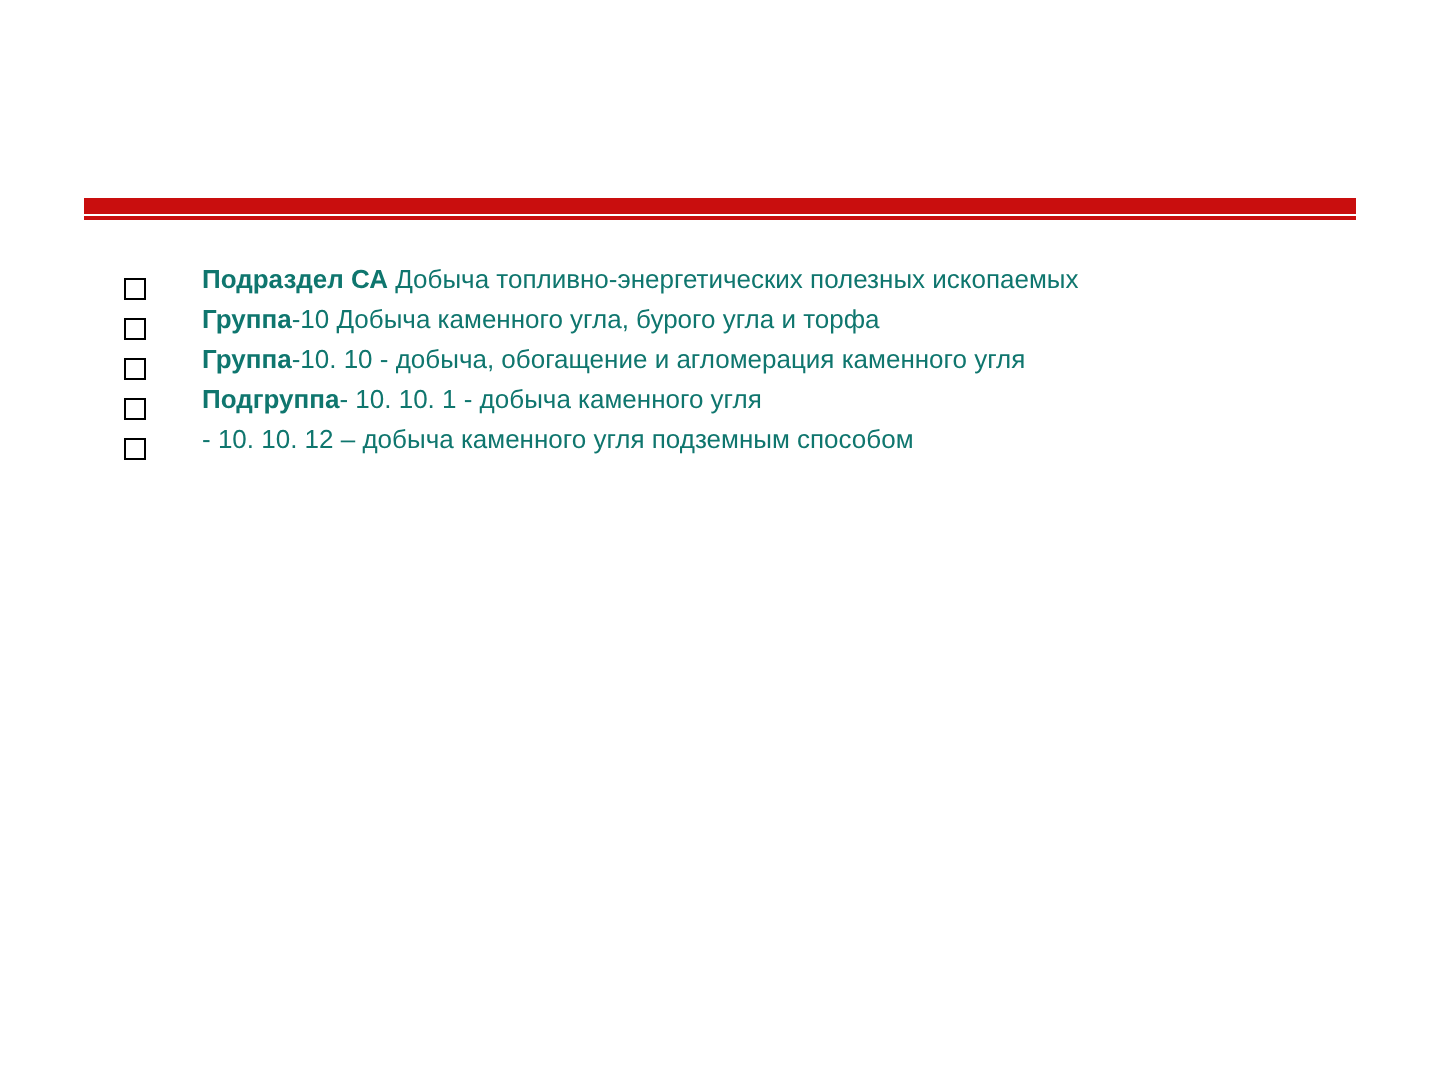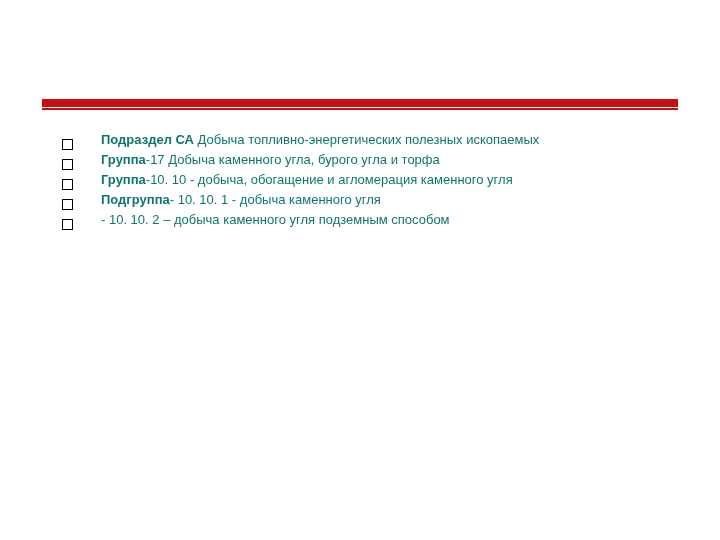--- a/index.html
+++ b/index.html
@@ -83,21 +83,21 @@
     <div class="item">
       <span class="bullet"></span>
       <span class="text">
         <b>Подраздел СА</b><span> Добыча топливно-энергетических полезных ископаемых</span>
       </span>
     </div>
 
     <div class="item">
       <span class="bullet"></span>
       <span class="text">
-        <b>Группа</b><span>-17 Добыча каменного угла, бурого угла и торфа</span>
+        <b>Группа</b><span>-10 Добыча каменного угла, бурого угла и торфа</span>
       </span>
     </div>
 
 
     <div class="item">
       <span class="bullet"></span>
       <span class="text">
         <b>Группа</b><span>-10. 10 - добыча, обогащение и агломерация каменного угля</span>
       </span>
     </div>
@@ -106,18 +106,18 @@
       <span class="bullet"></span>
       <span class="text">
         <b>Подгруппа</b><span>- 10. 10. 1 - добыча каменного угля</span>
       </span>
     </div>
 
 
     <div class="item">
       <span class="bullet"></span>
       <span class="text">
-        <b></b><span>- 10. 10. 2 – добыча каменного угля подземным способом</span>
+        <b></b><span>- 10. 10. 12 – добыча каменного угля подземным способом</span>
       </span>
     </div>
 
   </div>
 </div>
 
 </body></html>

